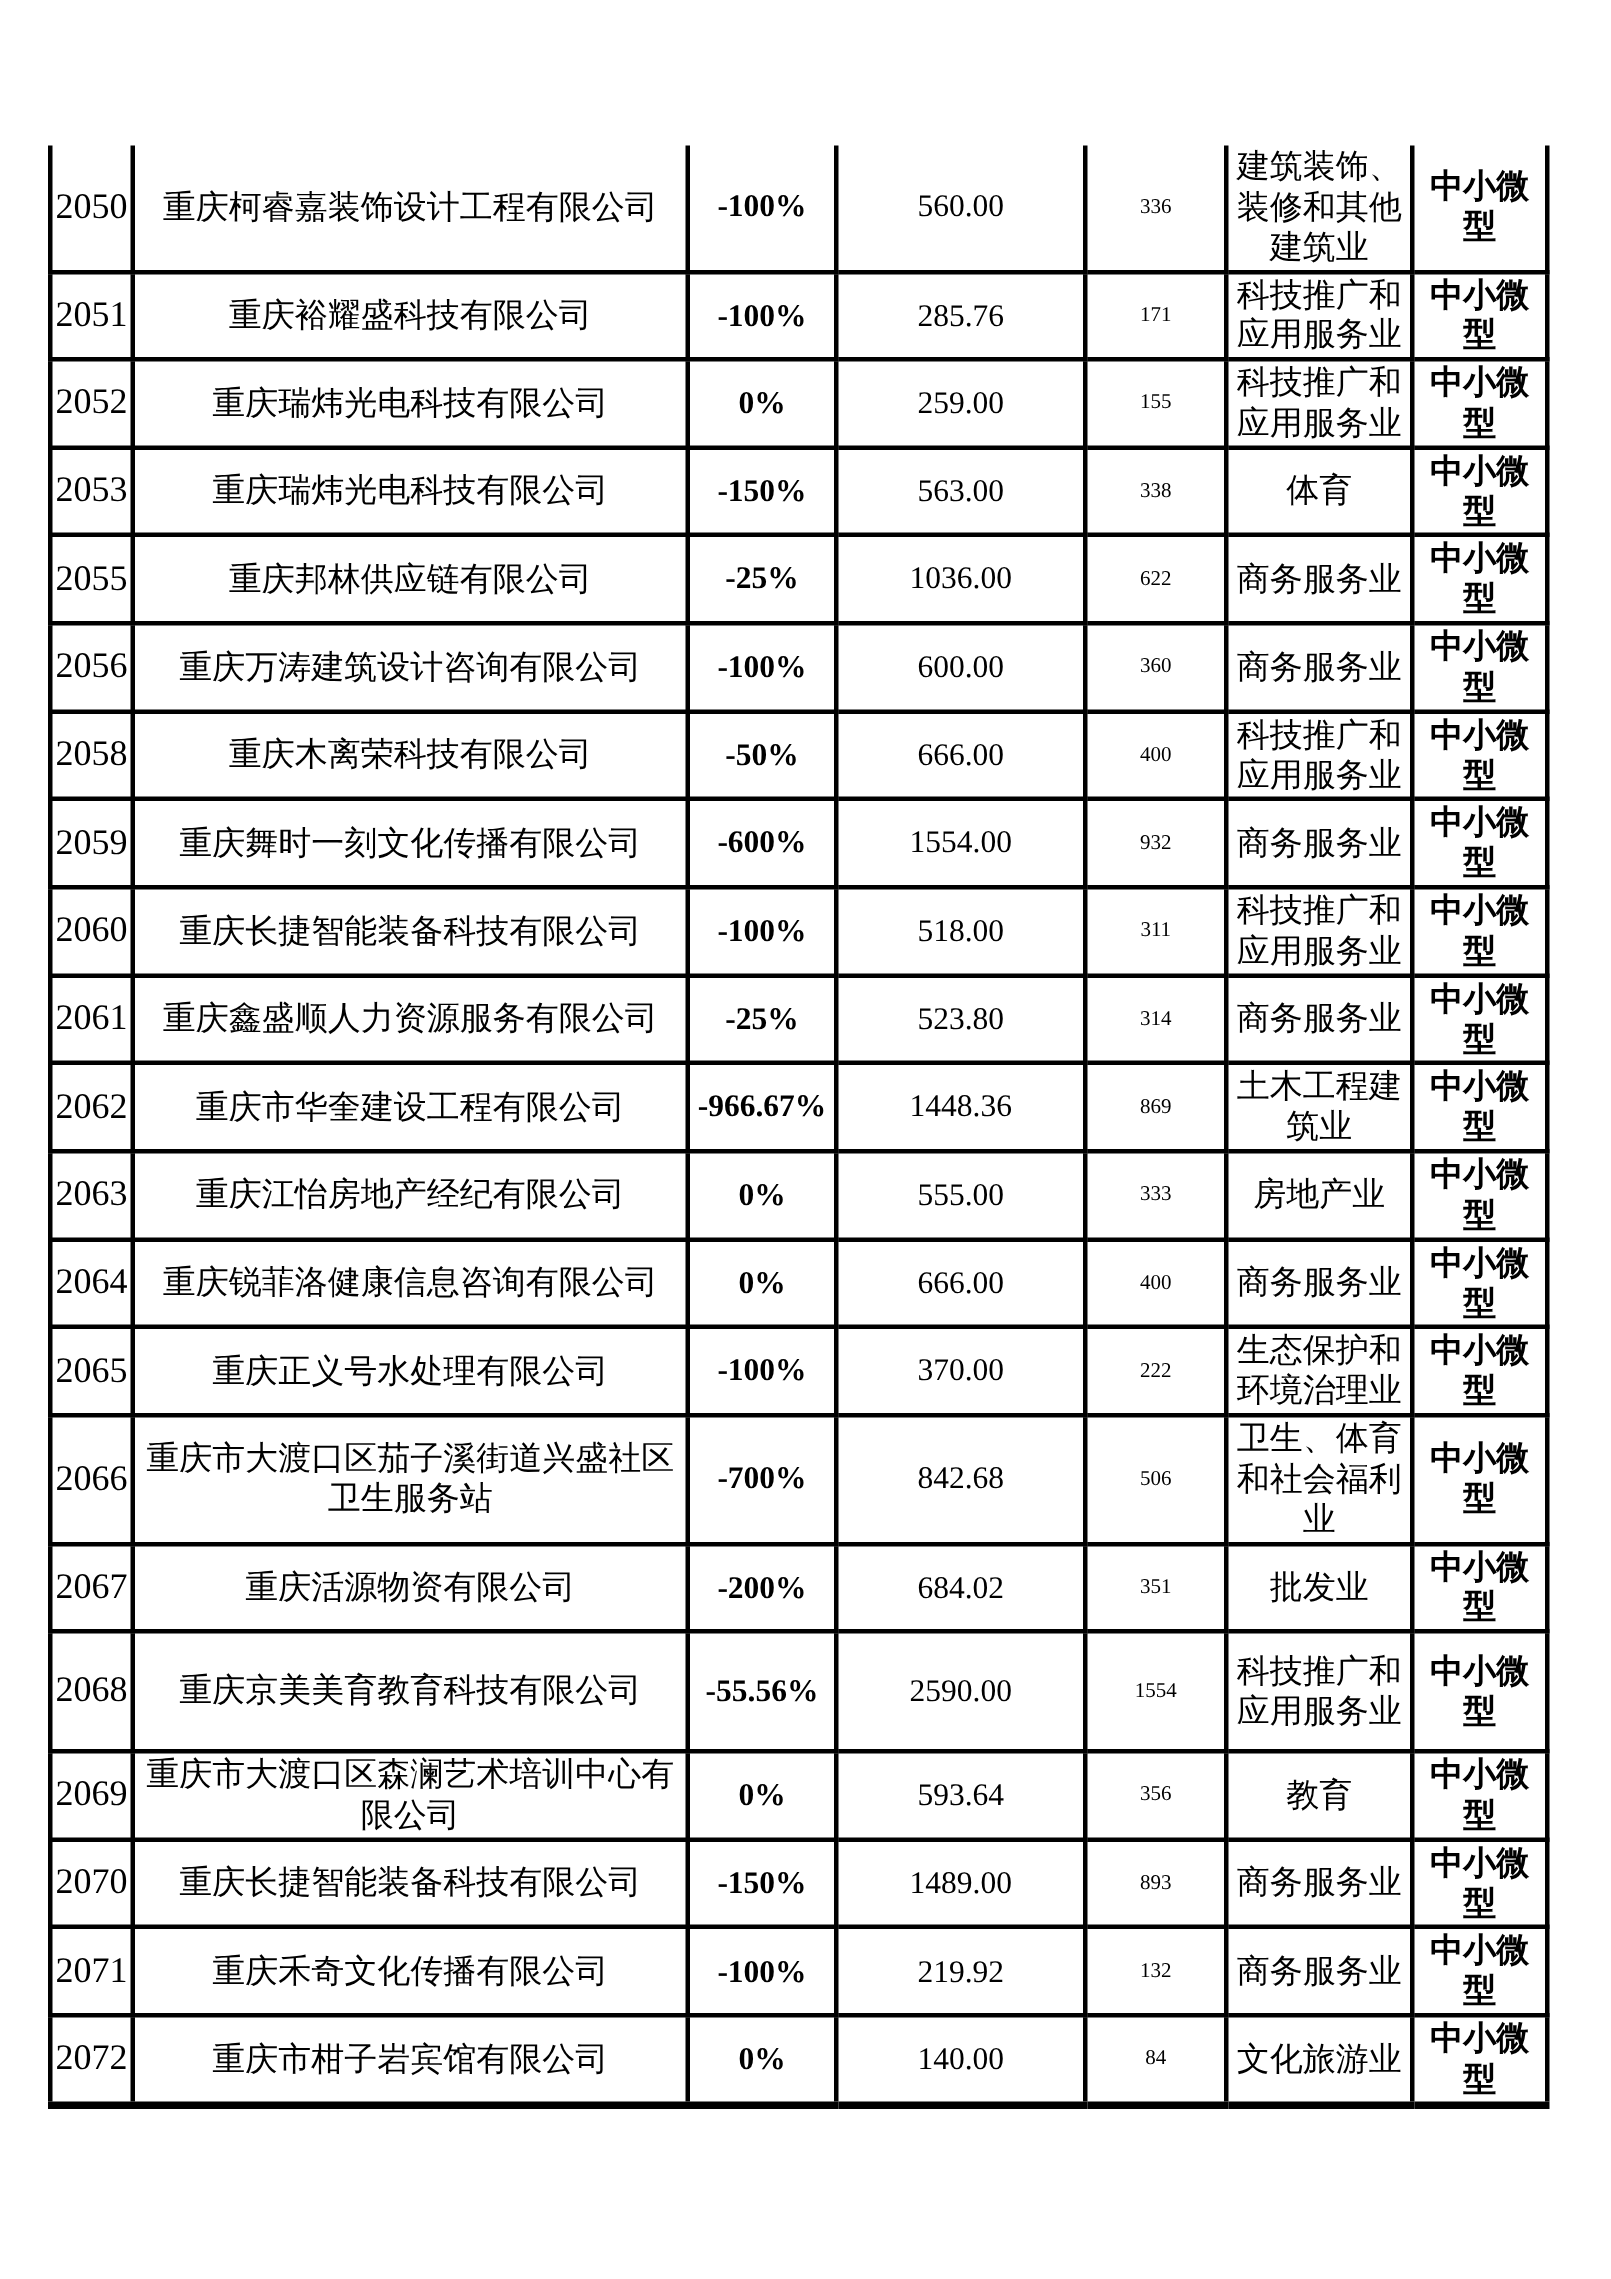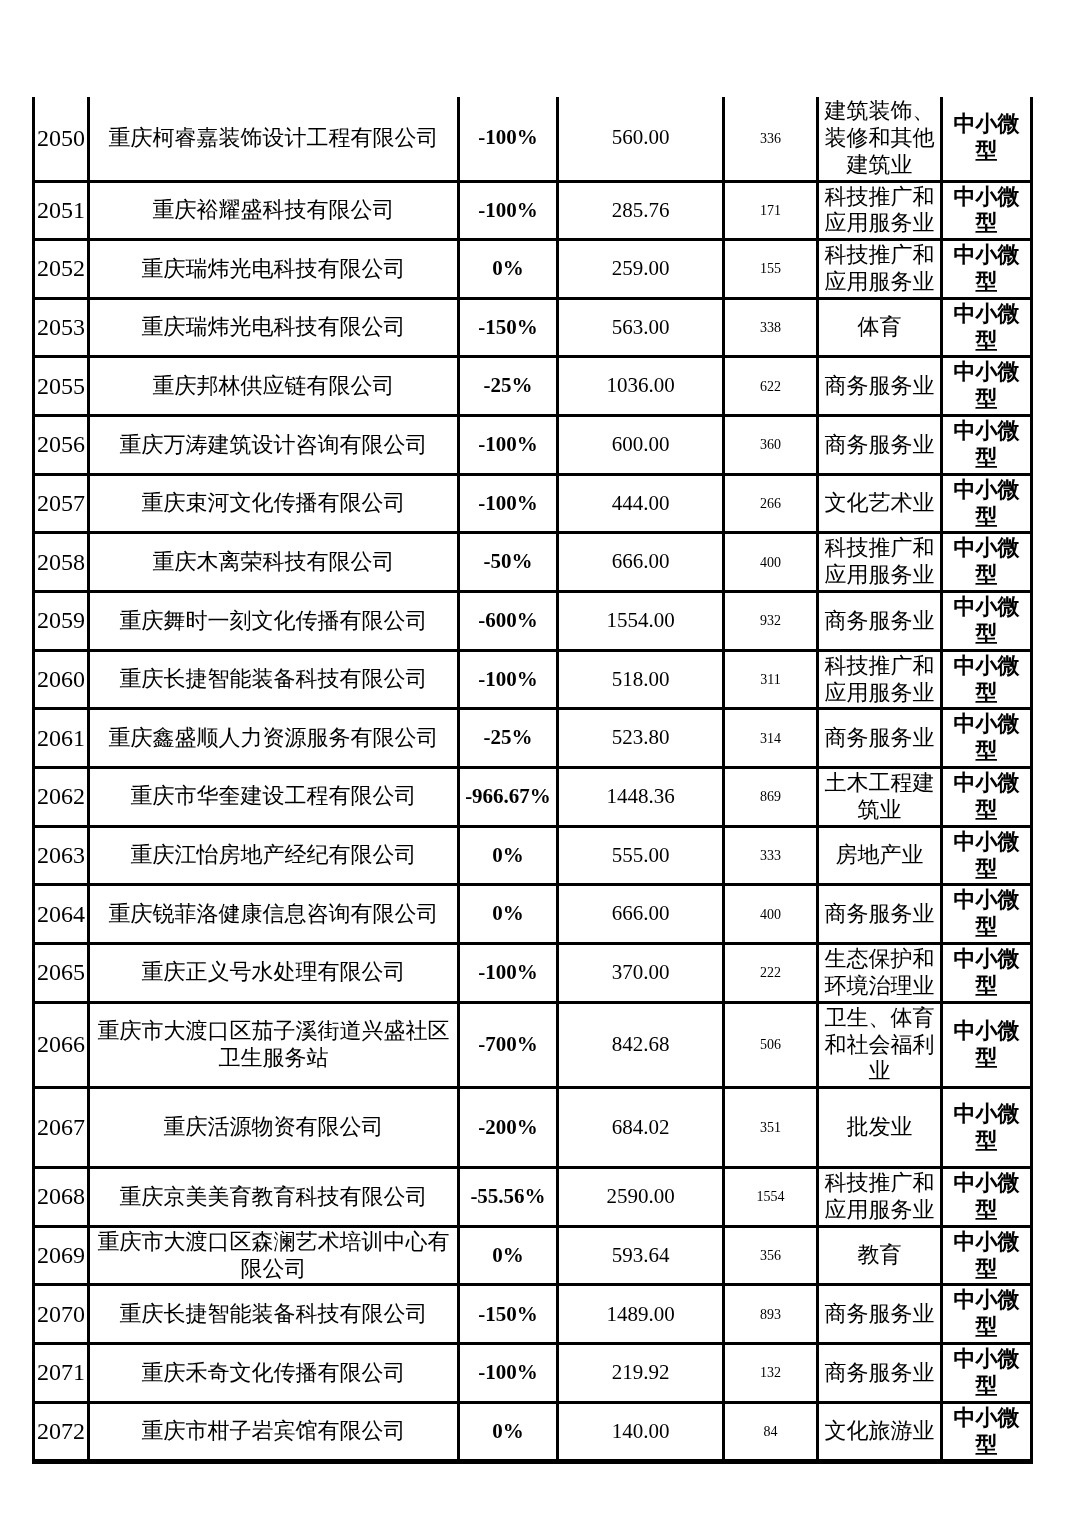--- a/index.html
+++ b/index.html
@@ -113,29 +113,20 @@
         <tr>
       <td class="c-no">2056</td>
       <td class="c-company">重庆万涛建筑设计咨询有限公司</td>
       <td class="c-pct">-100%</td>
       <td class="c-val">600.00</td>
       <td class="c-cnt">360</td>
       <td class="c-ind">商务服务业</td>
       <td class="c-type">中小微型</td>
     </tr>
         <tr>
-      <td class="c-no">2057</td>
-      <td class="c-company">重庆束河文化传播有限公司</td>
-      <td class="c-pct">-100%</td>
-      <td class="c-val">444.00</td>
-      <td class="c-cnt">266</td>
-      <td class="c-ind">文化艺术业</td>
-      <td class="c-type">中小微型</td>
-    </tr>
-        <tr>
       <td class="c-no">2058</td>
       <td class="c-company">重庆木离荣科技有限公司</td>
       <td class="c-pct">-50%</td>
       <td class="c-val">666.00</td>
       <td class="c-cnt">400</td>
       <td class="c-ind">科技推广和应用服务业</td>
       <td class="c-type">中小微型</td>
     </tr>
         <tr>
       <td class="c-no">2059</td>

